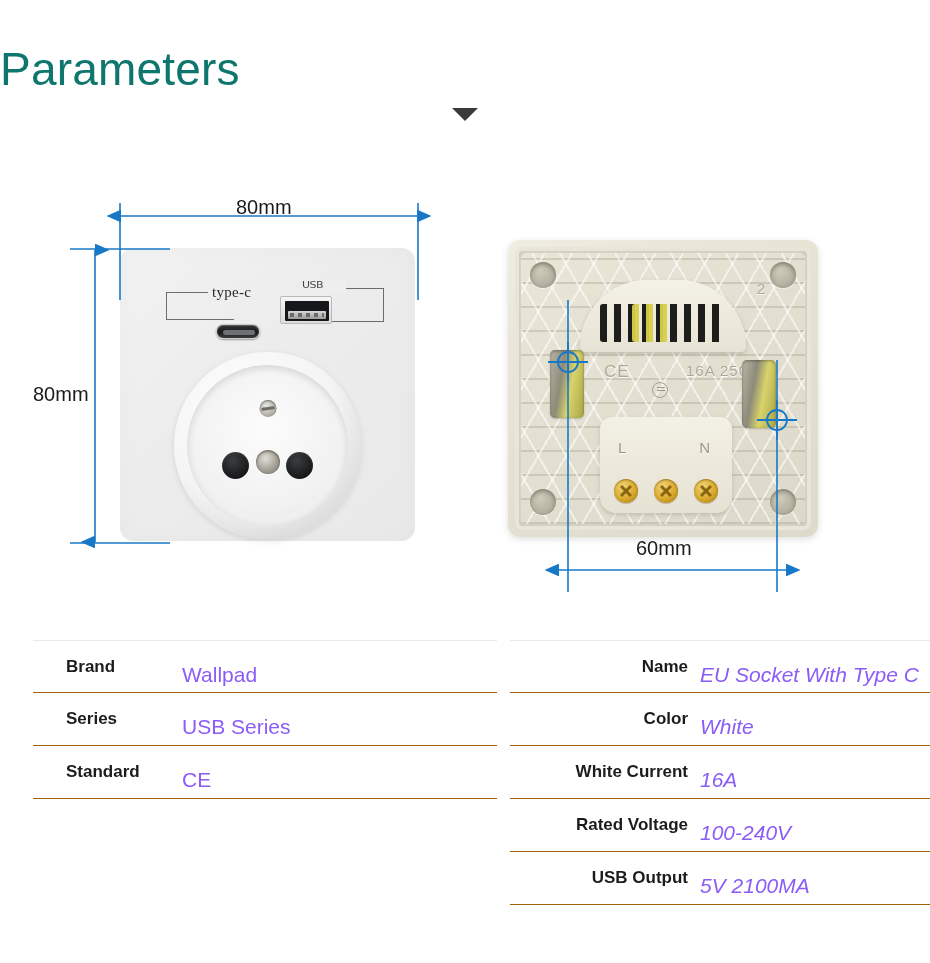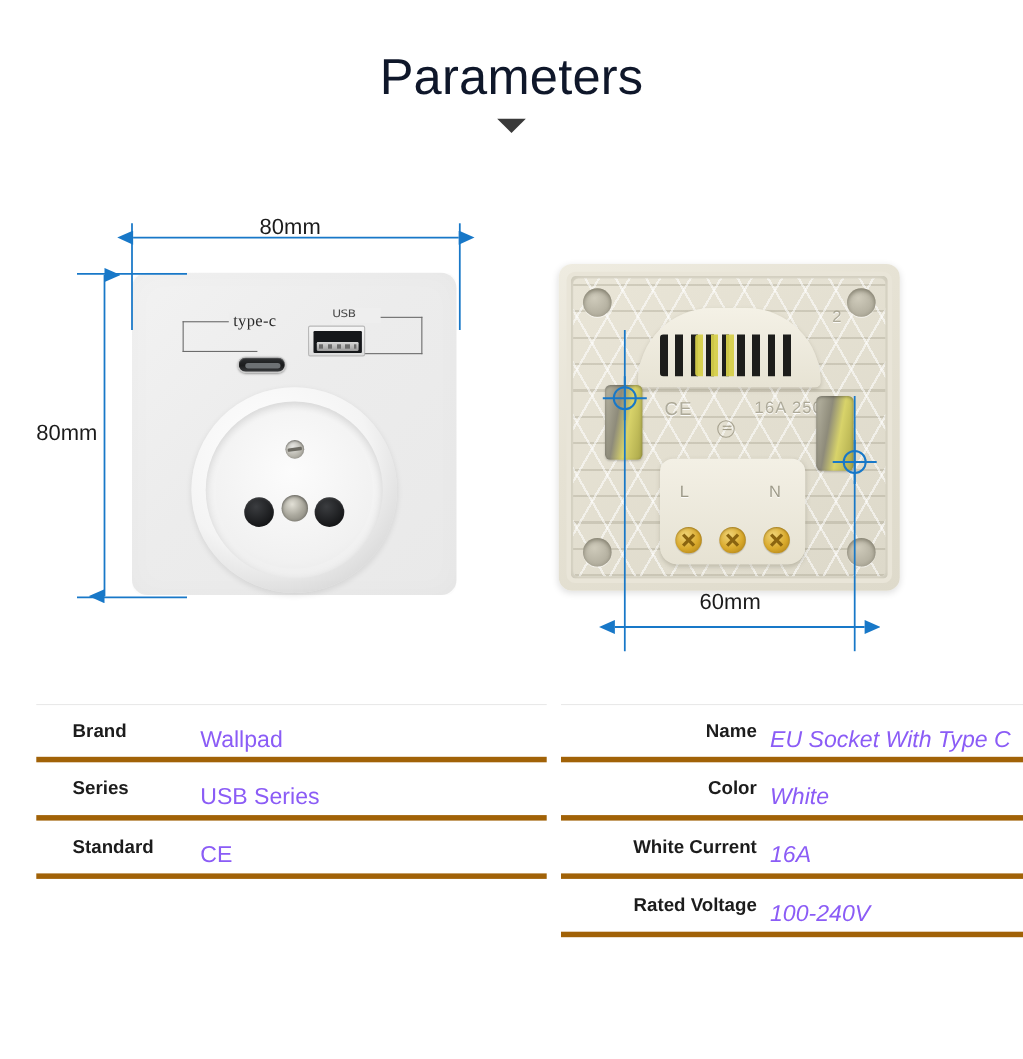--- a/index.html
+++ b/index.html
@@ -10,24 +10,23 @@
     font-family: "Liberation Sans", "DejaVu Sans", sans-serif;
     color: #222;
     position: relative;
     overflow: hidden;
   }
 
   
   .page-title {
     position: absolute;
     top: 44px; left: 0; width: 930px;
-    text-align: center;
     font-size: 46px;
     font-weight: 400;
-    color: #0f172a;
+    color: #0f766e;
     letter-spacing: .2px;
     line-height: 1.1;
   }
   .title-caret {
     position: absolute;
     top: 108px; left: 50%;
     transform: translateX(-50%);
     width: 0; height: 0;
     border-left: 13px solid transparent;
     border-right: 13px solid transparent;
@@ -350,21 +349,21 @@
     position: absolute;
     top: 0;
   }
   .spec-table.left  { left: 33px;  width: 464px; }
   .spec-table.right { left: 510px; width: 420px; }
 
   .spec-row {
     display: flex;
     align-items: center;
     height: 53px;
-    border-bottom: 5px solid #a16207;
+    border-bottom: 1px solid #a16207;
   }
   .spec-row:first-child { border-top: 1px solid #e9e9e9; }
 
   .spec-label {
     font-size: 17px;
     font-weight: 700;
     color: #1c1c1c;
     white-space: nowrap;
   }
   .spec-value {
@@ -520,14 +519,18 @@
       <div class="spec-value">White</div>
     </div>
     <div class="spec-row">
       <div class="spec-label">White Current</div>
       <div class="spec-value">16A</div>
     </div>
     <div class="spec-row">
       <div class="spec-label">Rated Voltage</div>
       <div class="spec-value">100-240V</div>
     </div>
+    <div class="spec-row">
+      <div class="spec-label">USB Output</div>
+      <div class="spec-value">5V 2100MA</div>
+    </div>
   </div>
 </div>
 
 </body></html>

